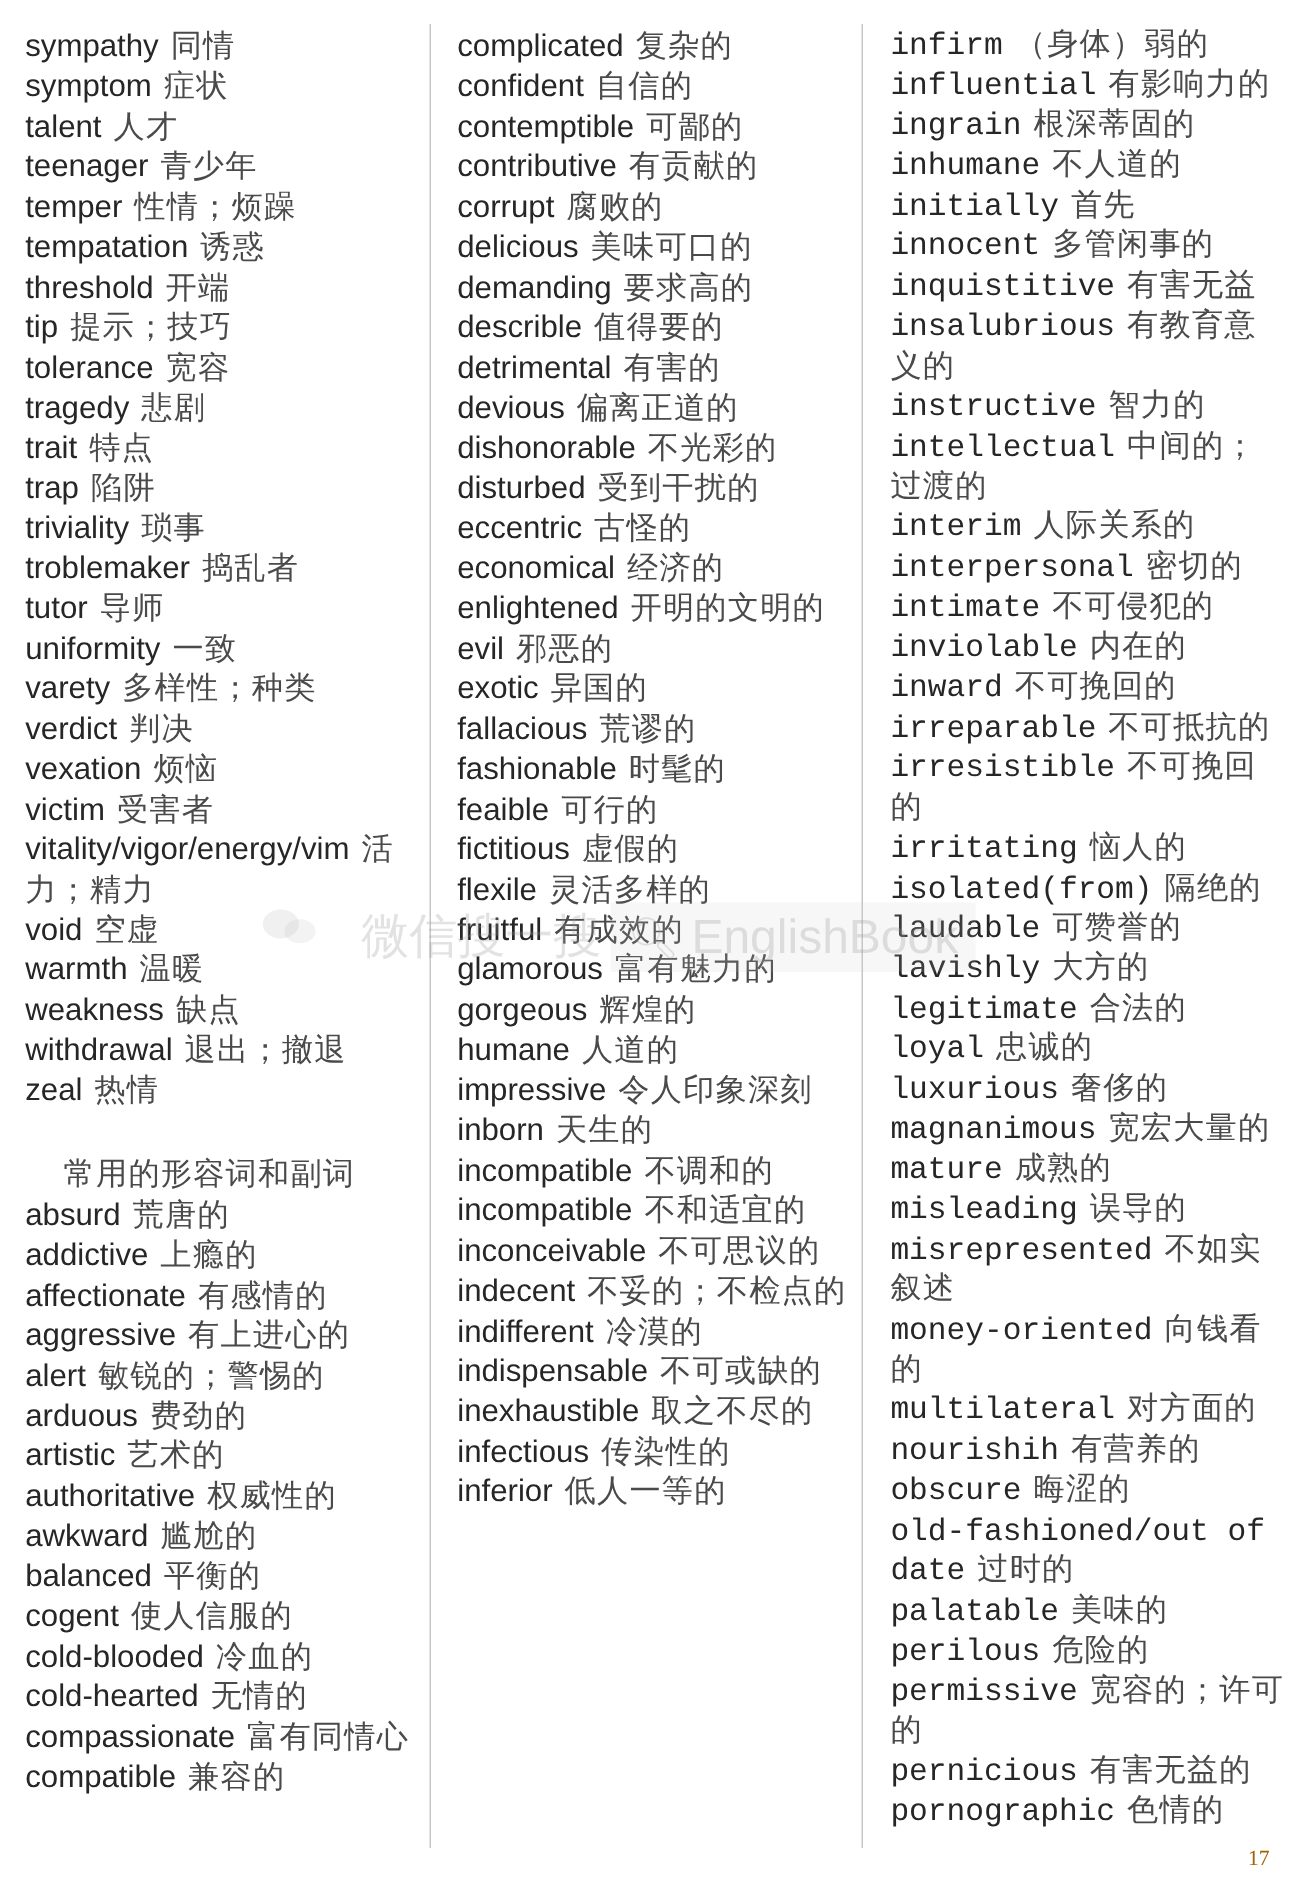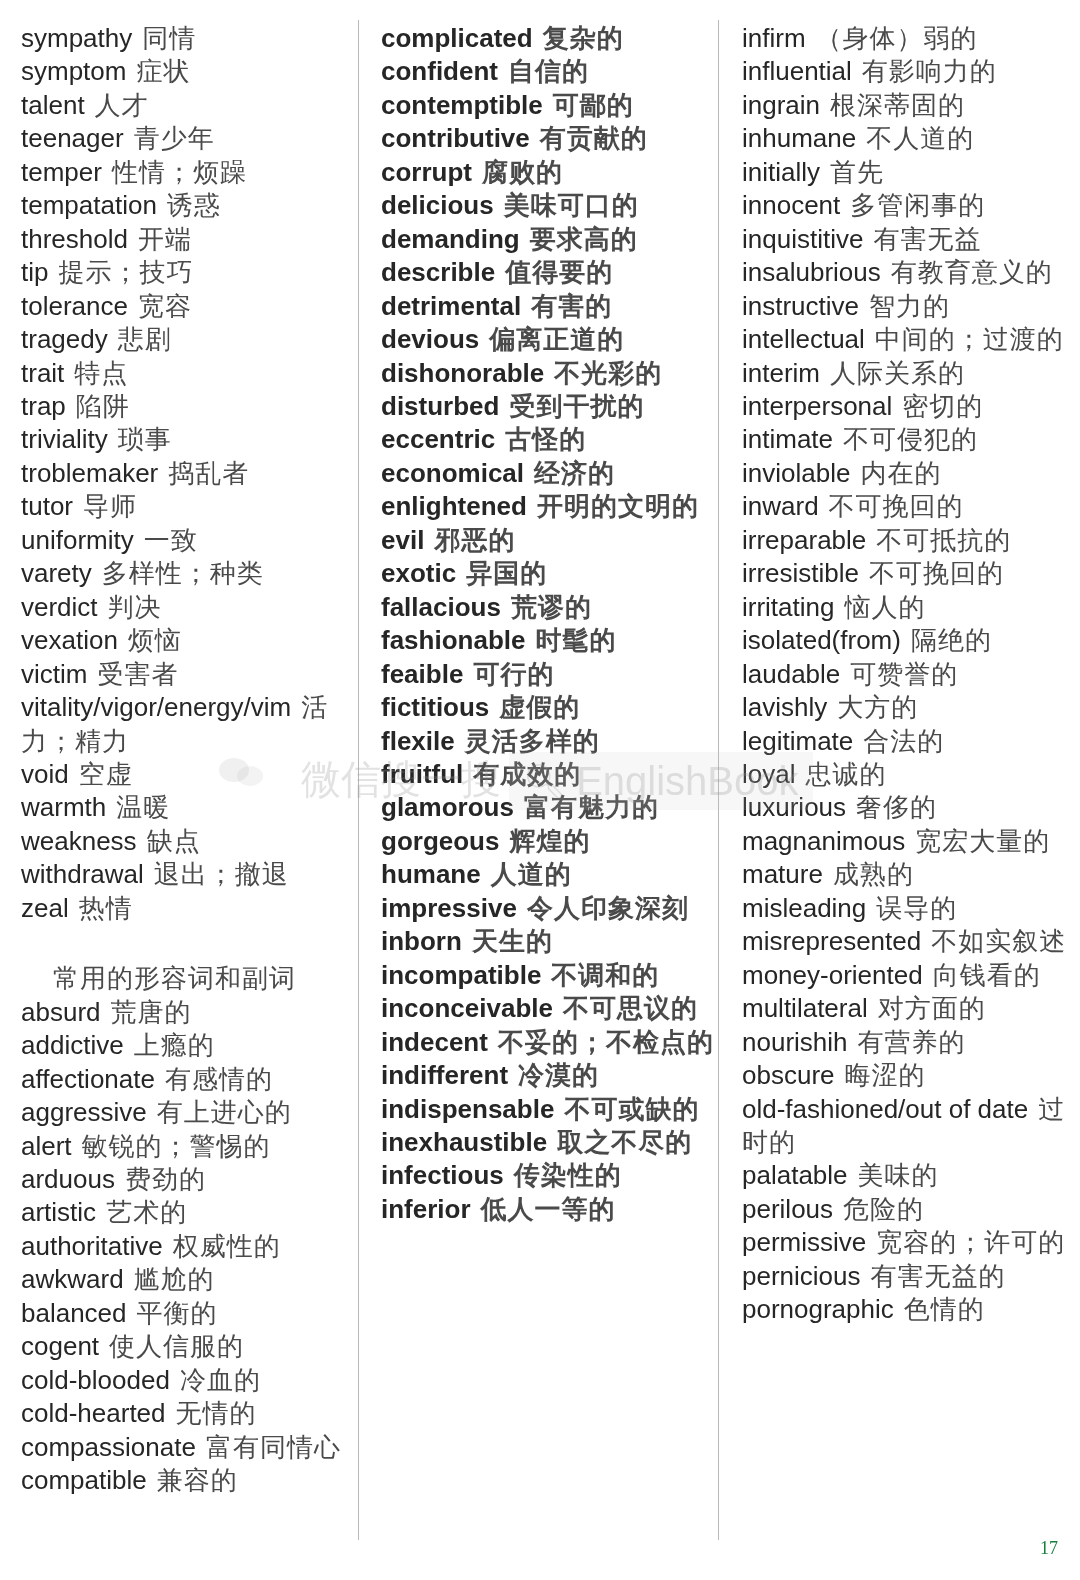--- a/index.html
+++ b/index.html
@@ -7,35 +7,35 @@
       width: 1080px; height: 1580px; position: relative; overflow: hidden;
       font-family: "Liberation Sans", "DejaVu Sans", sans-serif;
       color: #2a2a2a;
     }
     .page { position: absolute; left: 0; top: 0; width: 1080px; height: 1152px; }
     .col {
       position: absolute; top: 22px; width: 340px;
       font-size: 26px; line-height: 33.45px;
     }
     .col-1 { left: 21px; }
-    .col-2 { left: 381px; font-weight: bold; }
-    .col-3 { left: 742px; width: 330px; }
+    .col-2 { left: 381px; }
+    .col-3 { left: 742px; width: 330px; font-family: Liberation Mono, monospace; }
     .entry { white-space: normal; word-break: normal; }
     .en { color: #262626; }
     .zh { color: #4a4a4a; margin-left: 10px; letter-spacing: 1px; }
     .heading-line { padding-left: 32px; color: #4a4a4a; letter-spacing: 1px; margin-top: 37px; }
     .divider {
       position: absolute; top: 20px; width: 1px; height: 1520px; background: #b8b8b8;
     }
     .divider-1 { left: 358px; }
     .divider-2 { left: 718px; }
     .page-number {
       position: absolute; right: 22px; top: 1538px;
       font-family: "Liberation Serif", "DejaVu Serif", serif;
-      font-size: 18px; color: #15803d;
+      font-size: 18px; color: #a16207;
     }
     .watermark {
       position: absolute; left: 215px; top: 752px; height: 62px;
       display: flex; align-items: flex-start; pointer-events: none;
       color: rgba(150,150,150,0.28); font-size: 40px;
     }
     .wm-bubble { width: 56px; height: 40px; margin-right: 30px; position: relative; }
     .wm-bubble::before {
       content: ""; position: absolute; left: 4px; top: 6px; width: 30px; height: 24px;
       border-radius: 50%; background: rgba(170,170,170,0.18);
@@ -125,20 +125,21 @@
       <div class="entry"><span class="en">feaible</span><span class="zh">可行的</span></div>
       <div class="entry"><span class="en">fictitious</span><span class="zh">虚假的</span></div>
       <div class="entry"><span class="en">flexile</span><span class="zh">灵活多样的</span></div>
       <div class="entry"><span class="en">fruitful</span><span class="zh">有成效的</span></div>
       <div class="entry"><span class="en">glamorous</span><span class="zh">富有魅力的</span></div>
       <div class="entry"><span class="en">gorgeous</span><span class="zh">辉煌的</span></div>
       <div class="entry"><span class="en">humane</span><span class="zh">人道的</span></div>
       <div class="entry"><span class="en">impressive</span><span class="zh">令人印象深刻</span></div>
       <div class="entry"><span class="en">inborn</span><span class="zh">天生的</span></div>
       <div class="entry"><span class="en">incompatible</span><span class="zh">不调和的</span></div>
+      <div class="entry"><span class="en">incompatible</span><span class="zh">不和适宜的</span></div>
       <div class="entry"><span class="en">inconceivable</span><span class="zh">不可思议的</span></div>
       <div class="entry"><span class="en">indecent</span><span class="zh">不妥的；不检点的</span></div>
       <div class="entry"><span class="en">indifferent</span><span class="zh">冷漠的</span></div>
       <div class="entry"><span class="en">indispensable</span><span class="zh">不可或缺的</span></div>
       <div class="entry"><span class="en">inexhaustible</span><span class="zh">取之不尽的</span></div>
       <div class="entry"><span class="en">infectious</span><span class="zh">传染性的</span></div>
       <div class="entry"><span class="en">inferior</span><span class="zh">低人一等的</span></div>
     </div>
   <div class="col col-3">
       <div class="entry"><span class="en">infirm</span><span class="zh">（身体）弱的</span></div>

